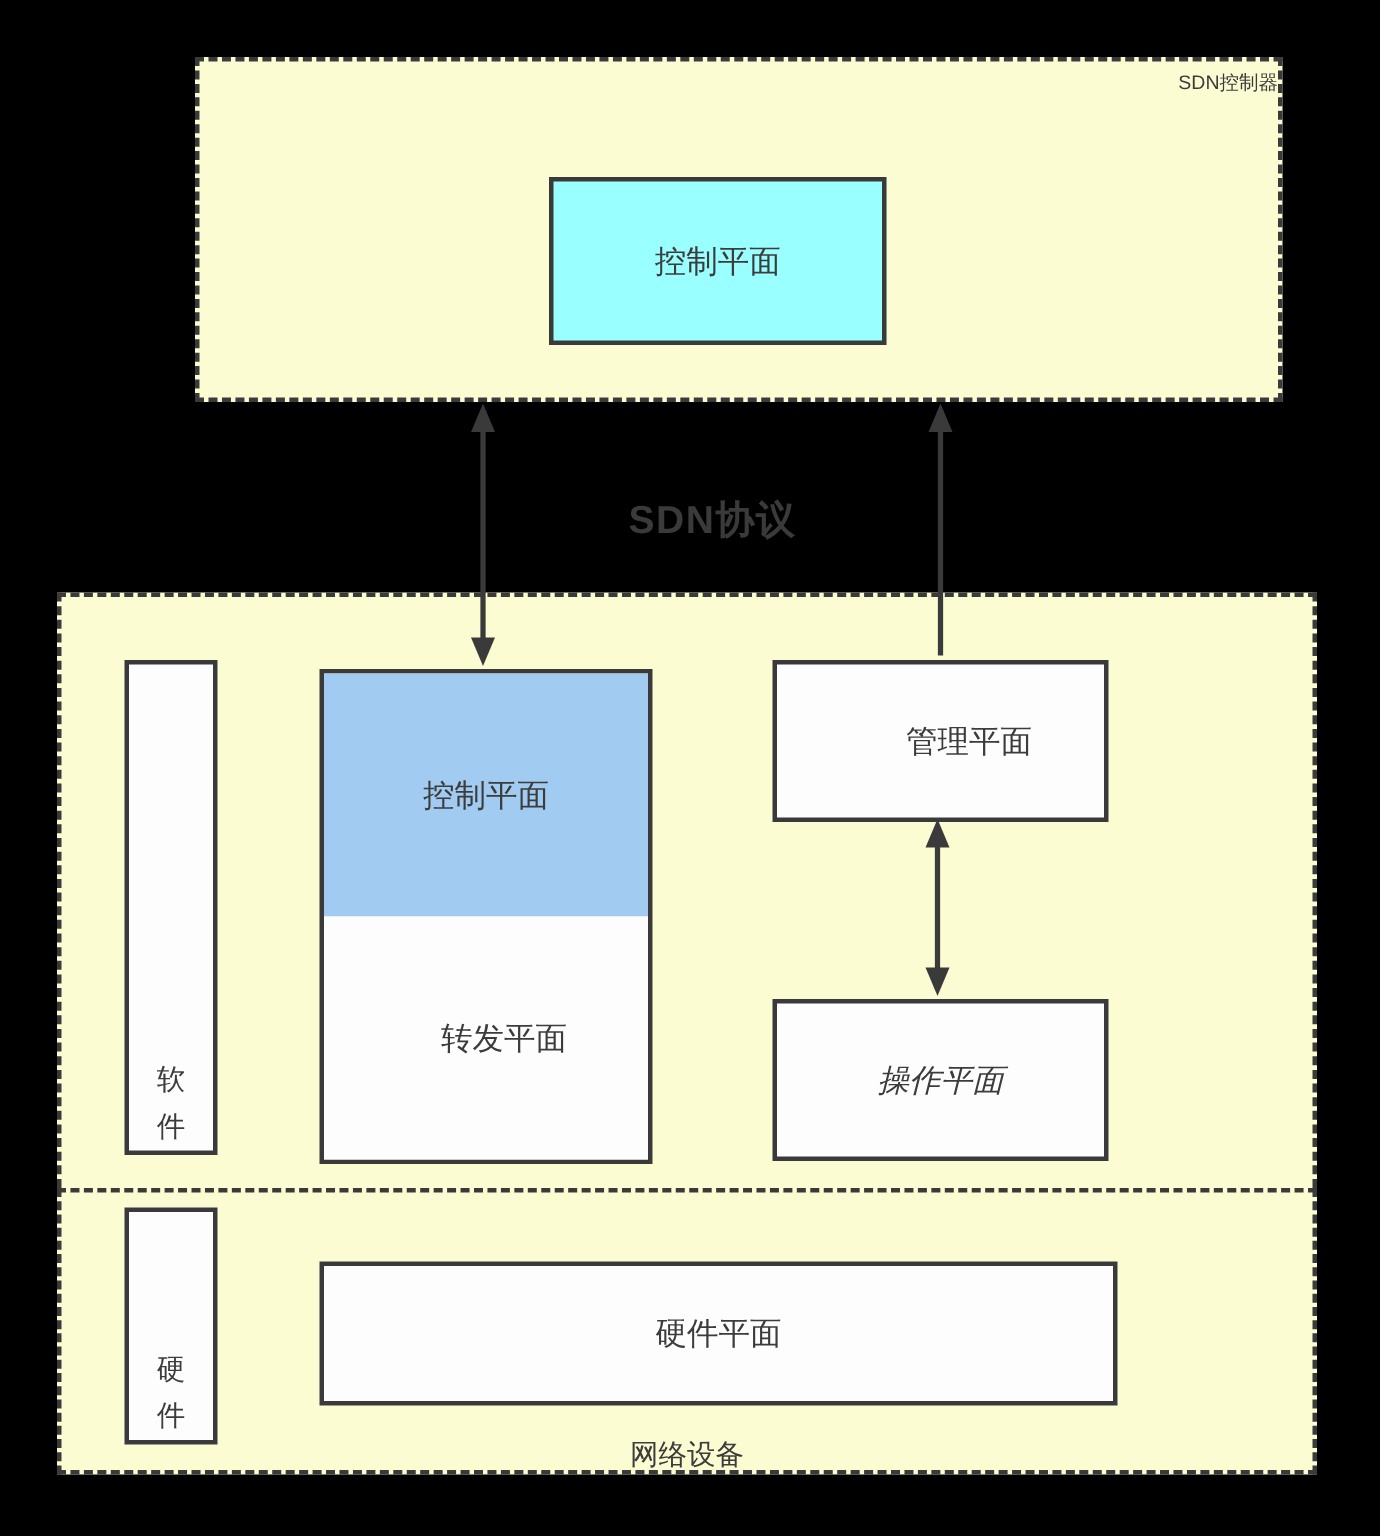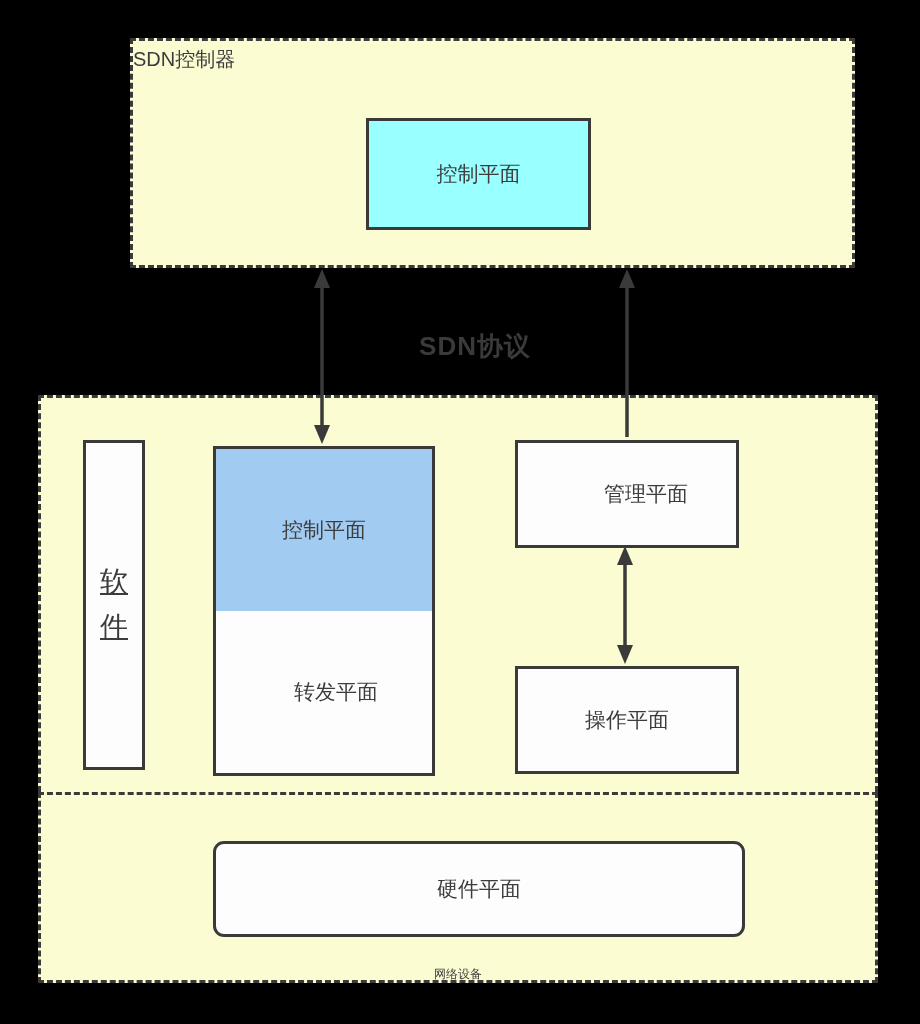--- a/index.html
+++ b/index.html
@@ -13,54 +13,54 @@
   html,body{margin:0;padding:0;background:#000;}
   body{font-family:"Liberation Sans","DejaVu Sans",sans-serif;color:var(--text);}
   .stage{position:relative;width:920px;height:1024px;background:#000;overflow:hidden;}
 
   .dashed-panel{position:absolute;box-sizing:border-box;background:var(--panel-yellow);
     border:3px dashed var(--border-dark);}
   .solid-box{position:absolute;box-sizing:border-box;background:var(--box-white);
     border:3px solid var(--border-dark);display:flex;align-items:center;justify-content:center;
     font-size:21px;color:var(--text);}
 
-  .panel-title{width:100%;text-align:left;padding-top:5px;font-size:20px;color:var(--text);}
+  .panel-title{width:100%;text-align:right;padding-top:5px;font-size:13px;color:var(--text);}
 
   .ctrl-plane{left:233px;top:77px;width:225px;height:112px;background:var(--cyan);}
 
   .protocol-label{position:absolute;left:0;top:329px;width:950px;text-align:center;
     font-size:26px;font-weight:bold;color:var(--border-dark);letter-spacing:1px;}
 
   
   .software-panel{left:38px;top:395px;width:840px;height:397px;border-bottom:none;}
   .hardware-panel{left:38px;top:792px;width:840px;height:191px;}
 
-  .side-label{display:flex;align-items:center;justify-content:center;text-align:center;
-    word-break:break-all;line-height:1.6;font-size:28px;letter-spacing:0;text-decoration:underline;}
+  .side-label{display:flex;align-items:flex-end;justify-content:center;text-align:center;
+    word-break:break-all;line-height:1.6;font-size:19px;letter-spacing:0;}
   .side-label span{display:block;width:1.25em;}
 
   .sw-side{left:42px;top:42px;width:62px;height:330px;}
   .hw-side{left:42px;top:10px;width:62px;height:158px;}
 
   .stack{position:absolute;left:172px;top:48px;width:222px;height:330px;box-sizing:border-box;
     border:3px solid var(--border-dark);display:flex;flex-direction:column;}
   .stack > div{flex:1;display:flex;align-items:center;justify-content:center;
     font-size:21px;color:var(--text);}
   .stack-control{background:var(--blue);}
   .stack-support{background:var(--cyan);border-top:3px solid var(--border-dark);
     border-bottom:3px solid var(--border-dark);}
   .stack-forwarding{background:var(--box-white);padding-left:24px;}
 
   .mgmt-box{left:474px;top:42px;width:224px;height:108px;padding-left:38px;}
-  .ops-box{left:474px;top:268px;width:224px;height:108px;}
+  .ops-box{left:474px;top:268px;width:224px;height:108px;font-style:italic;}
 
-  .hw-plane{left:172px;top:46px;width:532px;height:96px;border-radius:11px;}
+  .hw-plane{left:172px;top:46px;width:532px;height:96px;}
 
   .footer-label{position:absolute;left:0;bottom:-3px;width:100%;text-align:center;
-    font-size:12px;color:var(--text);}
+    font-size:19px;color:var(--text);}
 
   .arrow-layer{position:absolute;left:0;top:0;width:920px;height:1024px;
     pointer-events:none;z-index:5;}
 </style>
 </head>
 <body>
 
 <div class="stage">
 
   <div class="dashed-panel" style="left:130px;top:38px;width:725px;height:230px;">
@@ -84,20 +84,23 @@
 
     <div class="solid-box mgmt-box">
       <span>管理平面</span>
     </div>
     <div class="solid-box ops-box">
       <span>操作平面</span>
     </div>
   </div>
 
   <div class="dashed-panel hardware-panel">
+    <div class="solid-box side-label hw-side">
+      <span>硬件</span>
+    </div>
     <div class="solid-box hw-plane">
       <span>硬件平面</span>
     </div>
     <div class="footer-label">网络设备</div>
   </div>
 
   <svg class="arrow-layer" viewBox="0 0 920 1024" xmlns="http://www.w3.org/2000/svg">
 
     <g fill="#3A3A3A" stroke="#3A3A3A">
       <line x1="322" y1="285" x2="322" y2="428" stroke-width="3.5"></line>

